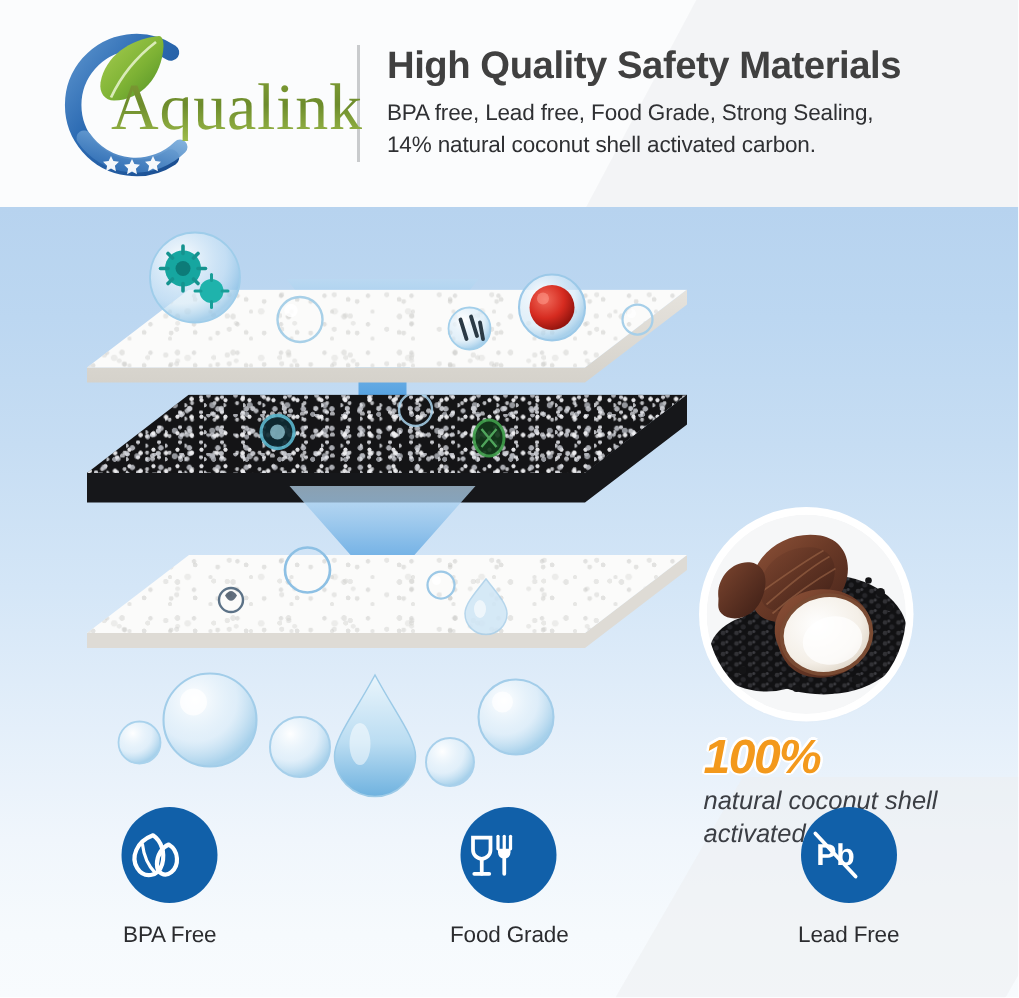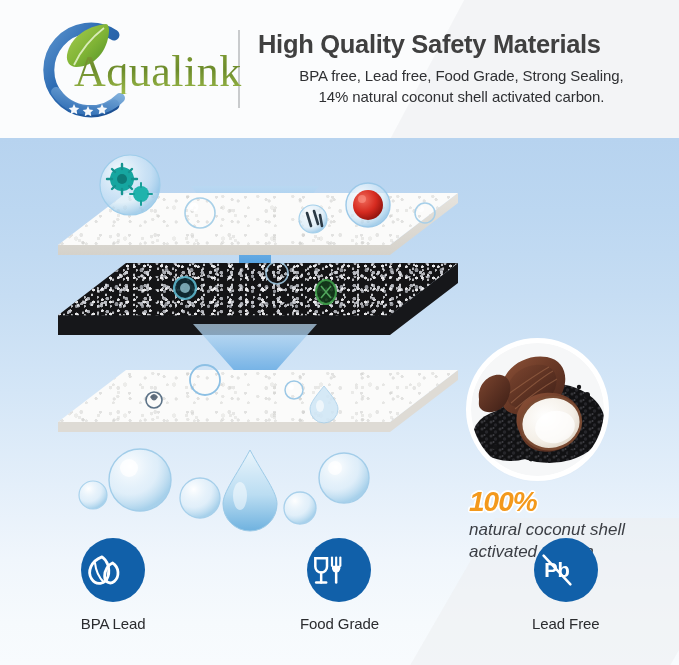--- a/index.html
+++ b/index.html
@@ -87,21 +87,20 @@
     letter-spacing: -.3px;
     line-height: 1.16;
     white-space: nowrap;
   }
   .header-sub {
     font-size: 15px;
     color: #2f3033;
     line-height: 1.42;
     letter-spacing: -.1px;
     white-space: nowrap;
-    text-align: center;
   }
   #header-sub-1 { margin-top: 5px; }
 
   
   #stage {
     position: absolute;
     left: 0; top: 138px;
     width: 679px; height: 527px;
     background: linear-gradient(180deg,
         #b7d3ef 0%, #bcd7f1 14%, #c6ddf3 30%,
@@ -182,21 +181,21 @@
     width: 133px; height: 133px;
     margin-left: 8px;
     border-radius: 50%;
     background: #fff;
     box-shadow: 0 0 0 5px #ffffff, 0 1px 5px rgba(40,70,110,.22);
     overflow: hidden;
   }
   #pct {
     margin-top: 12px;
     margin-left: 6px;
-    font-size: 28px;
+    font-size: 32px;
     font-weight: bold;
     font-style: italic;
     color: #f3991c;
     letter-spacing: -1px;
     line-height: 1;
     text-shadow:
       1.6px 0 0 #fff, -1.6px 0 0 #fff, 0 1.6px 0 #fff, 0 -1.6px 0 #fff,
       1.2px 1.2px 0 #fff, -1.2px 1.2px 0 #fff, 1.2px -1.2px 0 #fff, -1.2px -1.2px 0 #fff;
   }
   #callout-desc {
@@ -518,21 +517,21 @@
 
 
       <div class="badge">
         <div class="badge-circle">
           <svg viewBox="0 0 48 48" width="42" height="42">
             <path d="M24 9 C11 14 7 26 12 34 C17 42 28 41 31 31 C33.5 22 30 13 24 9 Z" fill="none" stroke="#ffffff" stroke-width="3.2" stroke-linejoin="round"></path>
             <path d="M16 16 C17 25 20 32 26 38" fill="none" stroke="#ffffff" stroke-width="2.4" stroke-linecap="round"></path>
             <path d="M36 16 C44 21 44 32 38 37 C33 41 27 38 27 31 C27 24 31 18 36 16 Z" fill="none" stroke="#ffffff" stroke-width="3.2" stroke-linejoin="round"></path>
           </svg>
         </div>
-        <div class="badge-label">BPA Lead</div>
+        <div class="badge-label">BPA Free</div>
       </div>
 
       <div class="badge">
         <div class="badge-circle">
           <svg viewBox="0 0 48 48" width="40" height="40">
             <path d="M10 10 h14 v10 a7 7 0 0 1 -7 7 a7 7 0 0 1 -7 -7 Z" fill="none" stroke="#ffffff" stroke-width="3"></path>
             <line x1="17" y1="27" x2="17" y2="39" stroke="#ffffff" stroke-width="3" stroke-linecap="round"></line>
             <line x1="11" y1="39" x2="23" y2="39" stroke="#ffffff" stroke-width="3" stroke-linecap="round"></line>
             <g stroke="#ffffff" stroke-width="2.6" stroke-linecap="round">
               <line x1="30" y1="9" x2="30" y2="19"></line>

